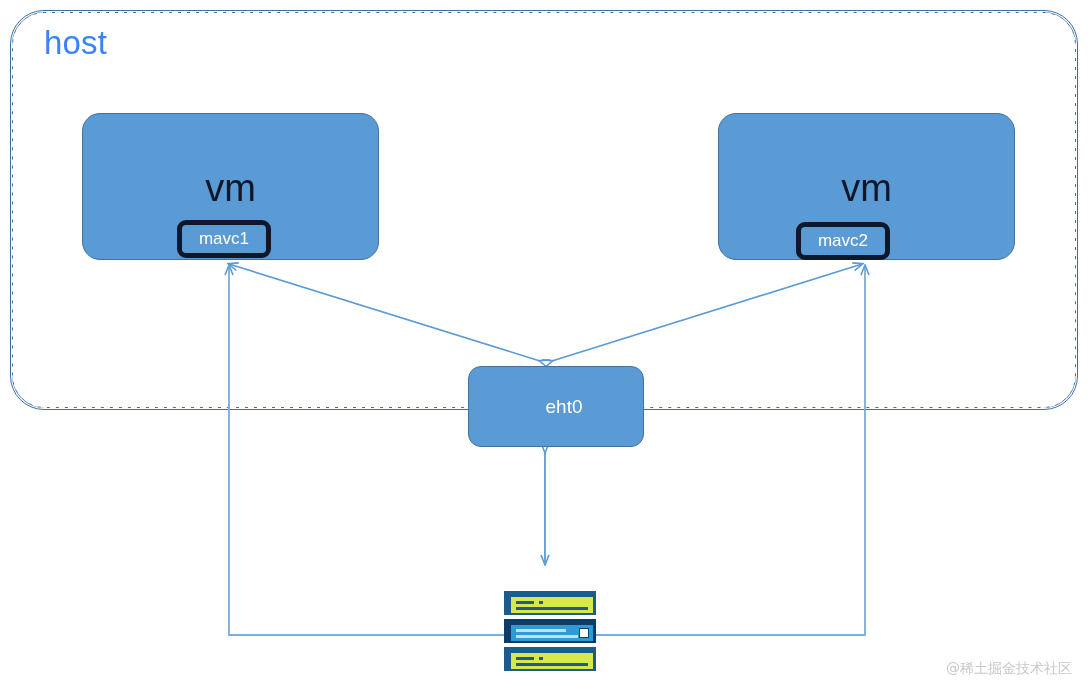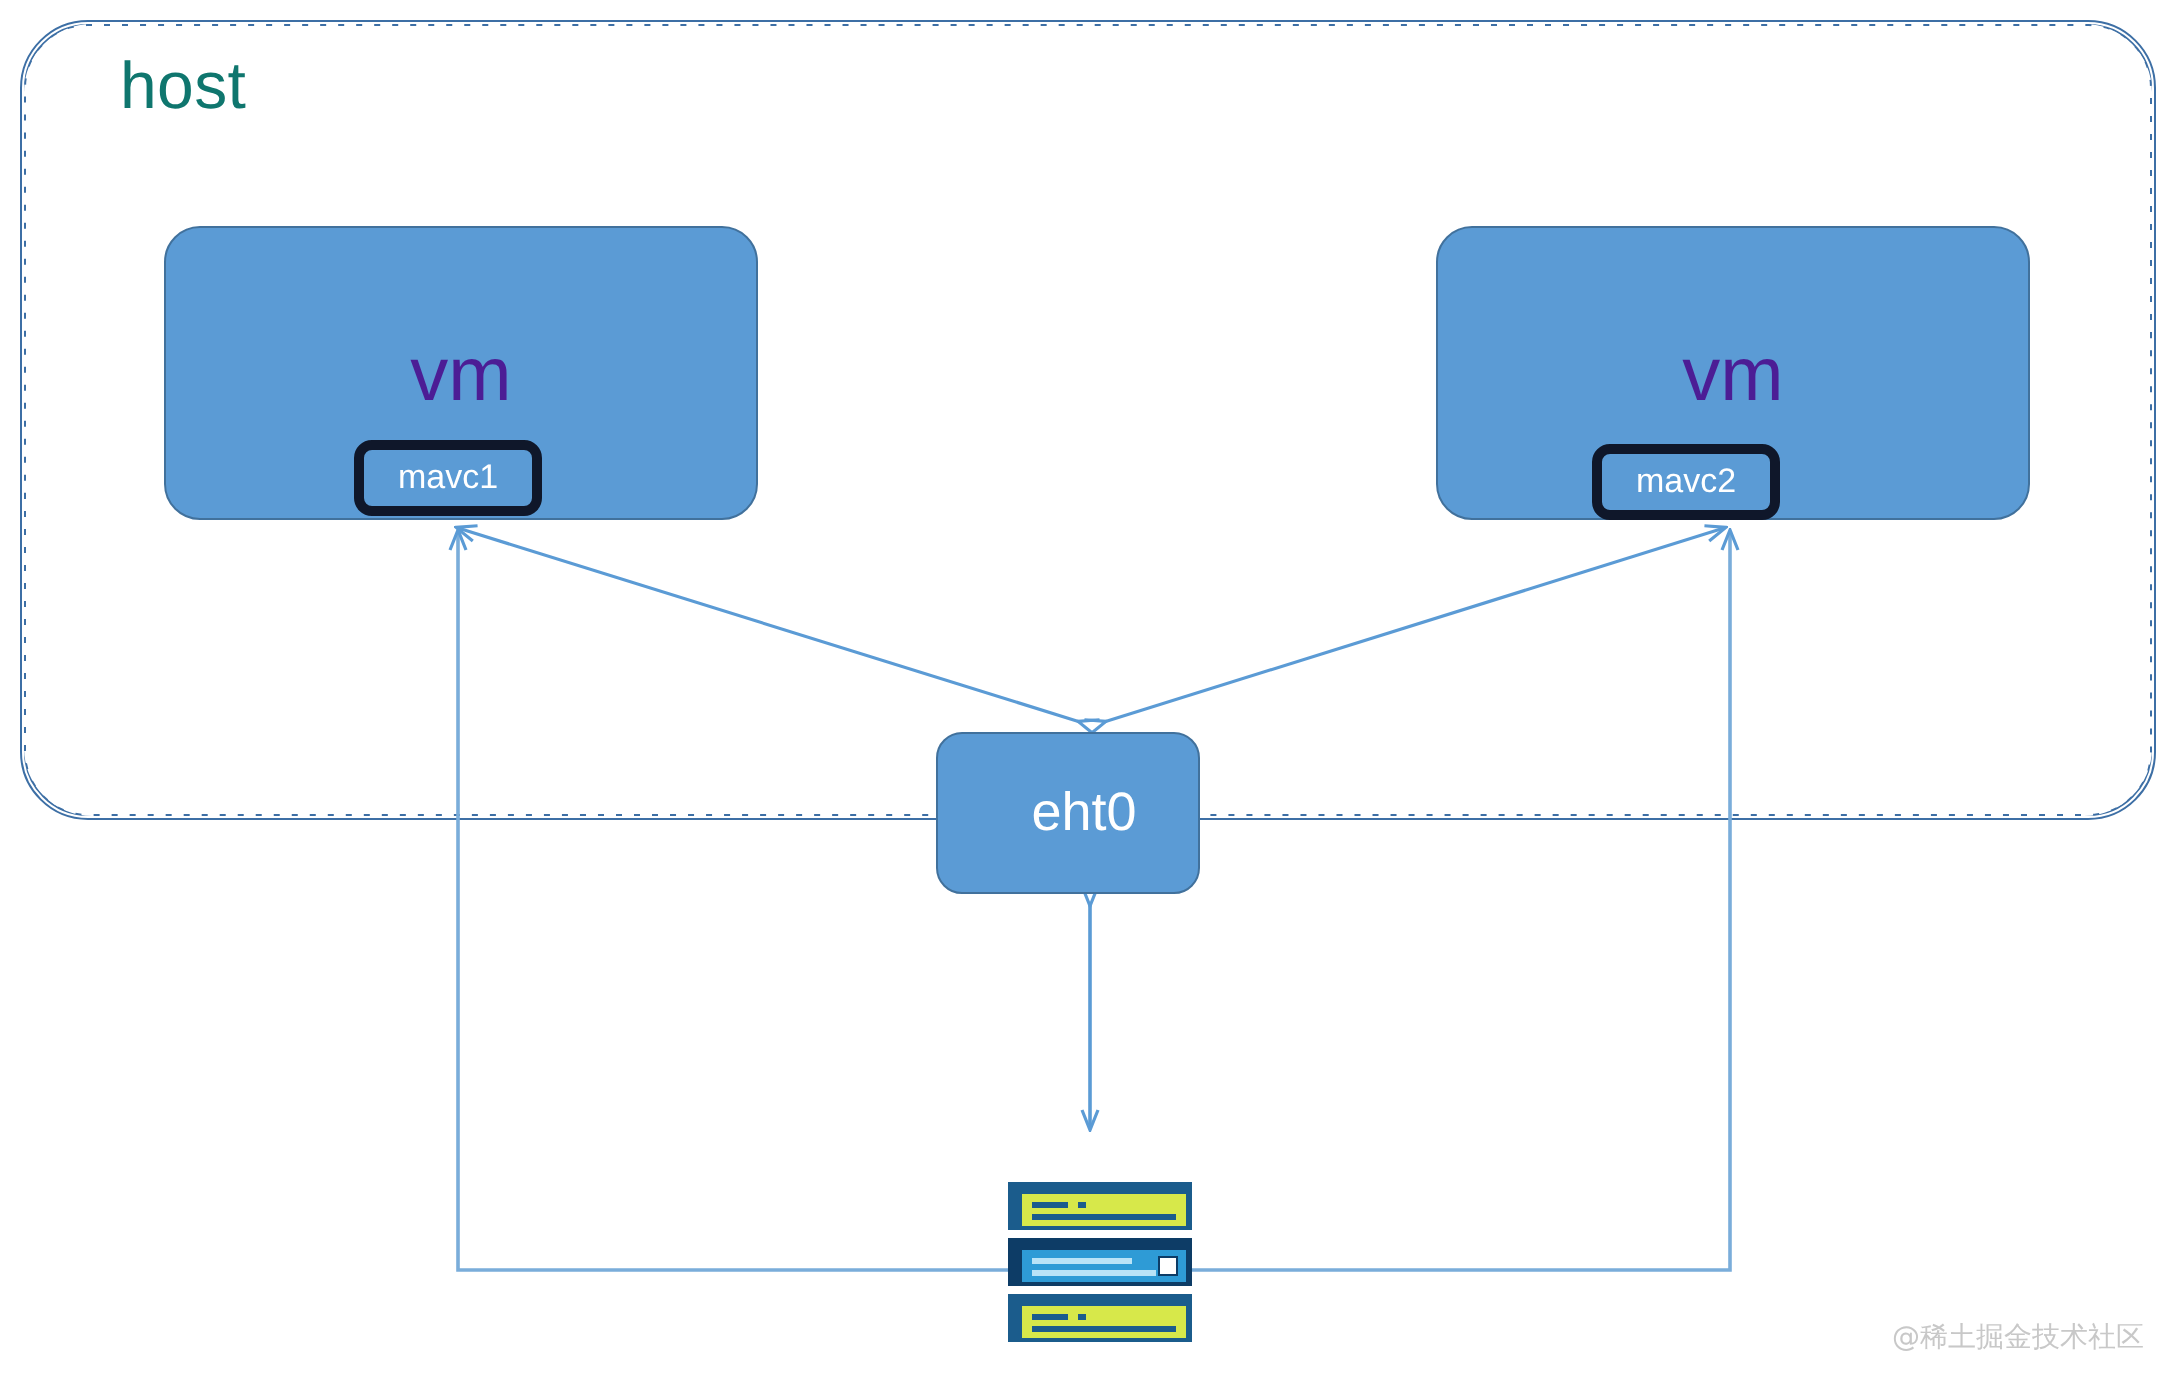--- a/index.html
+++ b/index.html
@@ -42,24 +42,24 @@
     content: "";
     position: absolute;
     left: -1px; top: -1px; right: -1px; bottom: -1px;
     border-radius: 34px;
     border: 3px dashed #ffffff;
     box-sizing: border-box;
     pointer-events: none;
   }
   .host-label {
     position: absolute;
-    left: 60px;
+    left: 44px;
     top: 22px;
     font-size: 33px;
-    color: #0f766e;
+    color: #3b82f6;
     line-height: 42px;
     letter-spacing: 0.2px;
     white-space: nowrap;
   }
 
   
   .node {
     position: absolute;
     box-sizing: border-box;
     background: #5b9bd5;
@@ -75,21 +75,21 @@
     height: 147px;
     border-radius: 18px;
   }
   .vm-title {
     position: absolute;
     top: 52px;
     left: 0;
     width: 100%;
     text-align: center;
     font-size: 38px;
-    color: #4c1d95;
+    color: #0f172a;
     line-height: 44px;
   }
   .sub-node {
     position: absolute;
     box-sizing: border-box;
     background: #5b9bd5;
     border: 5px solid #0f172a;
     border-radius: 9px;
     width: 94px;
     height: 38px;
@@ -100,23 +100,23 @@
     color: #ffffff;
   }
   #vm-left  { left: 82px;  top: 113px; }
   #vm-right { left: 718px; top: 113px; }
   #mavc1 { left: 177px; top: 220px; }
   #mavc2 { left: 796px; top: 222px; }
 
   #eht0 {
     left: 468px;
     top: 366px;
-    width: 132px;
+    width: 176px;
     height: 81px;
-    font-size: 27px;
+    font-size: 19px;
     border-radius: 13px;
     padding-left: 16px;
   }
 
   
   .switch-stack {
     position: absolute;
     left: 504px;
     top: 591px;
     width: 92px;

